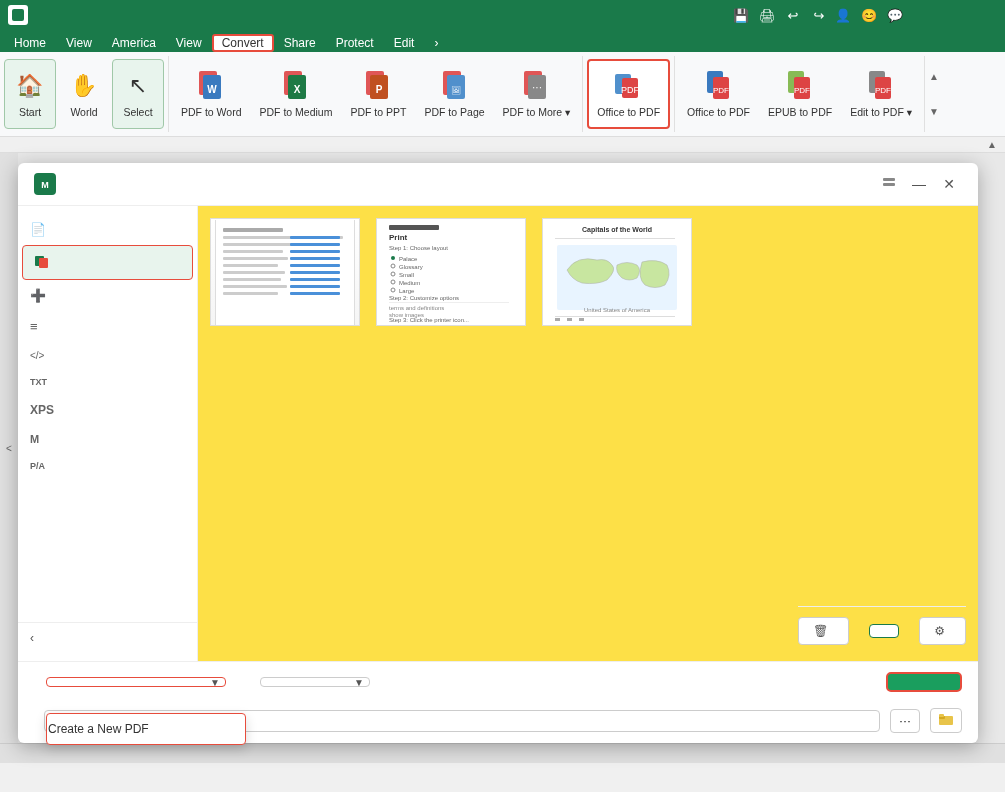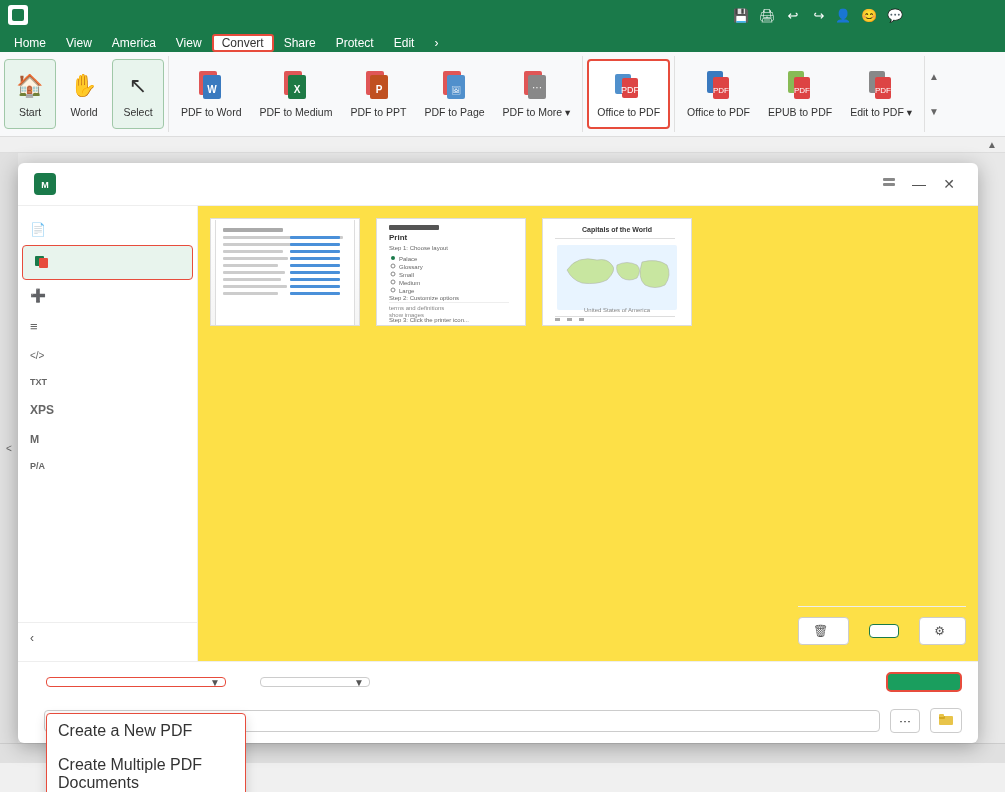--- a/index.html
+++ b/index.html
@@ -362,22 +362,22 @@
       top: 36px;
       left: 0;
       background: white;
       border: 1.5px solid #e74c3c;
       border-radius: 4px;
       box-shadow: 0 4px 12px rgba(0,0,0,0.15);
       z-index: 100;
       min-width: 200px;
     }
     .dropdown-item {
-      padding: 8px 11px;
-      font-size: 16px;
+      padding: 8px 1px;
+      font-size: 12px;
       cursor: pointer;
       color: #333;
     }
     .taskbar-item {
       font-size: 11px;
       color: #333;
       cursor: pointer;
     }
 
     
@@ -755,21 +755,20 @@
     </div>
 
     <div class="options-area">
       <span class="options-label"></span>
       <div class="options-select-wrapper">
         <div class="options-select"></div>
         <span class="select-arrow">▼</span>
 
         <div class="dropdown-popup">
           <div class="dropdown-item">Create a New PDF</div>
-          <div class="dropdown-item">Create Multiple PDF Documents</div>
         </div>
       </div>
       <span class="page-size-label"></span>
       <div style="position: relative;">
         <div class="page-size-select"></div>
         <span class="select-arrow">▼</span>
       </div>
       <button class="start-btn"></button>
     </div>
 

